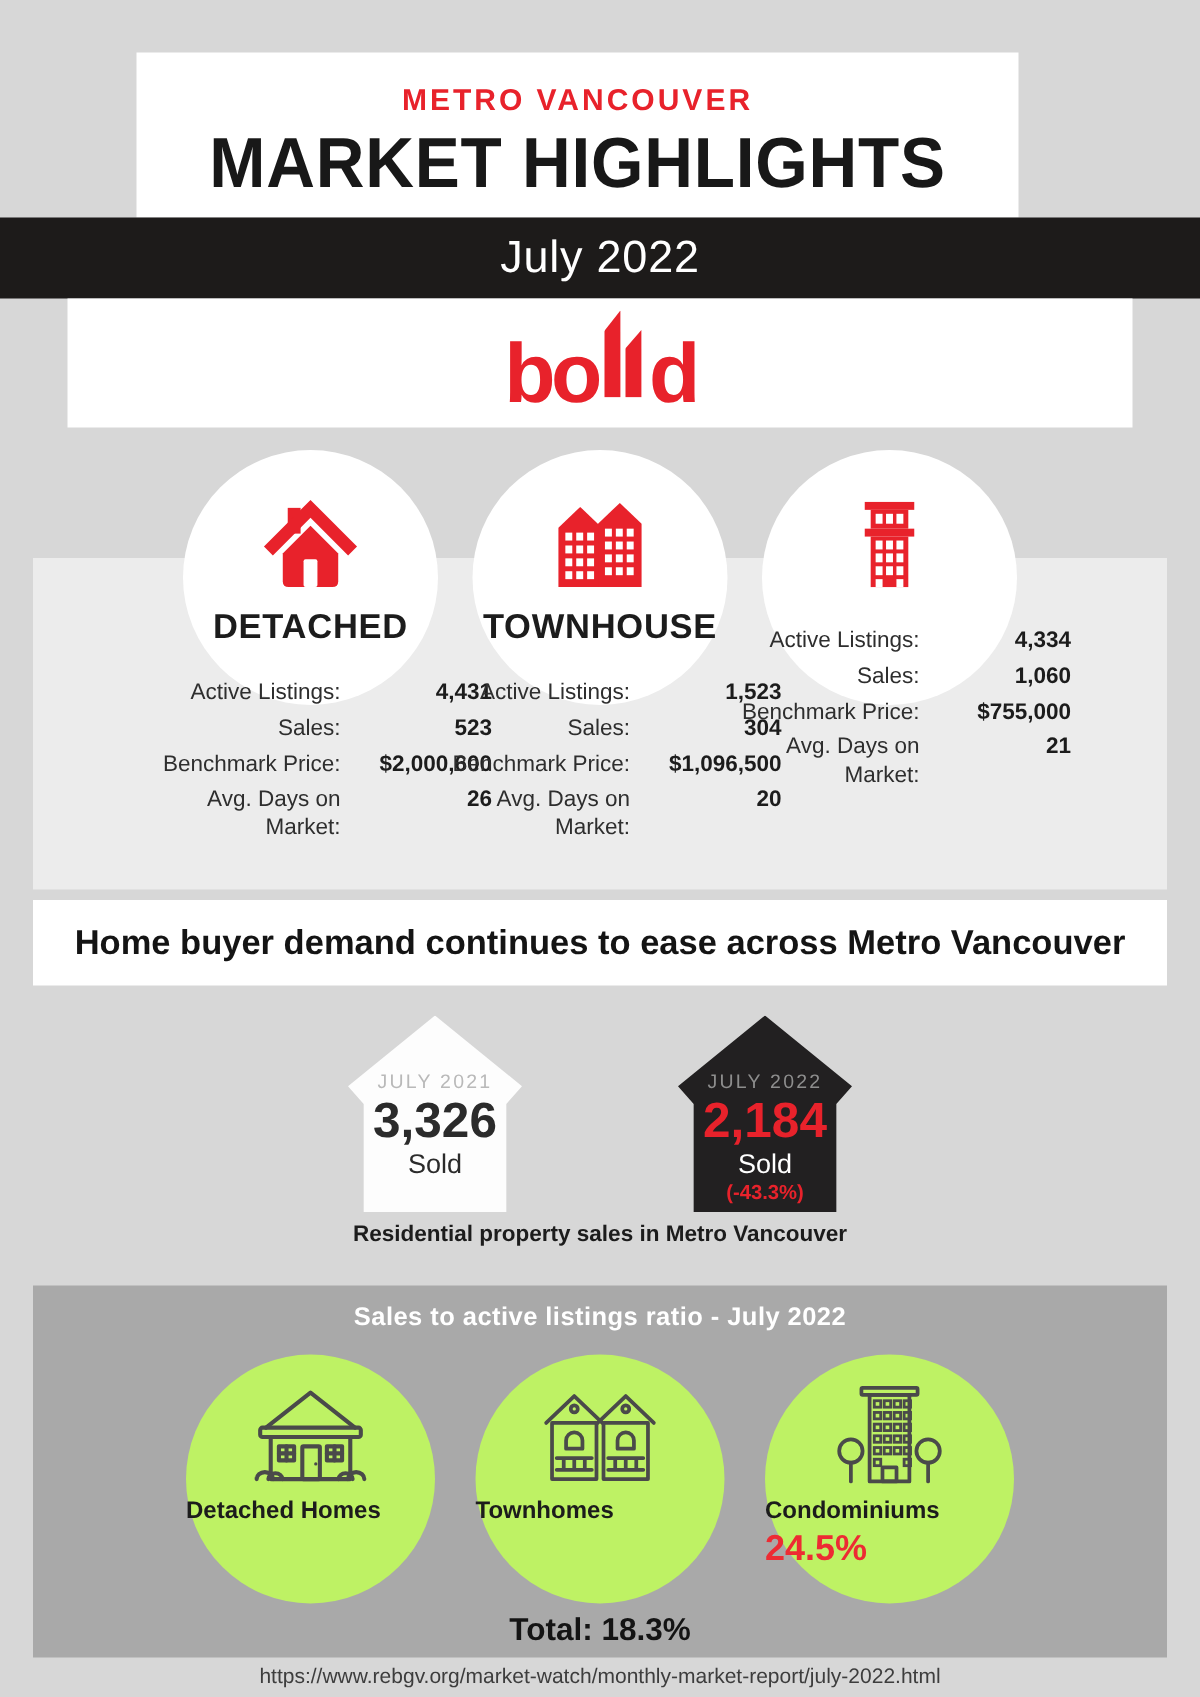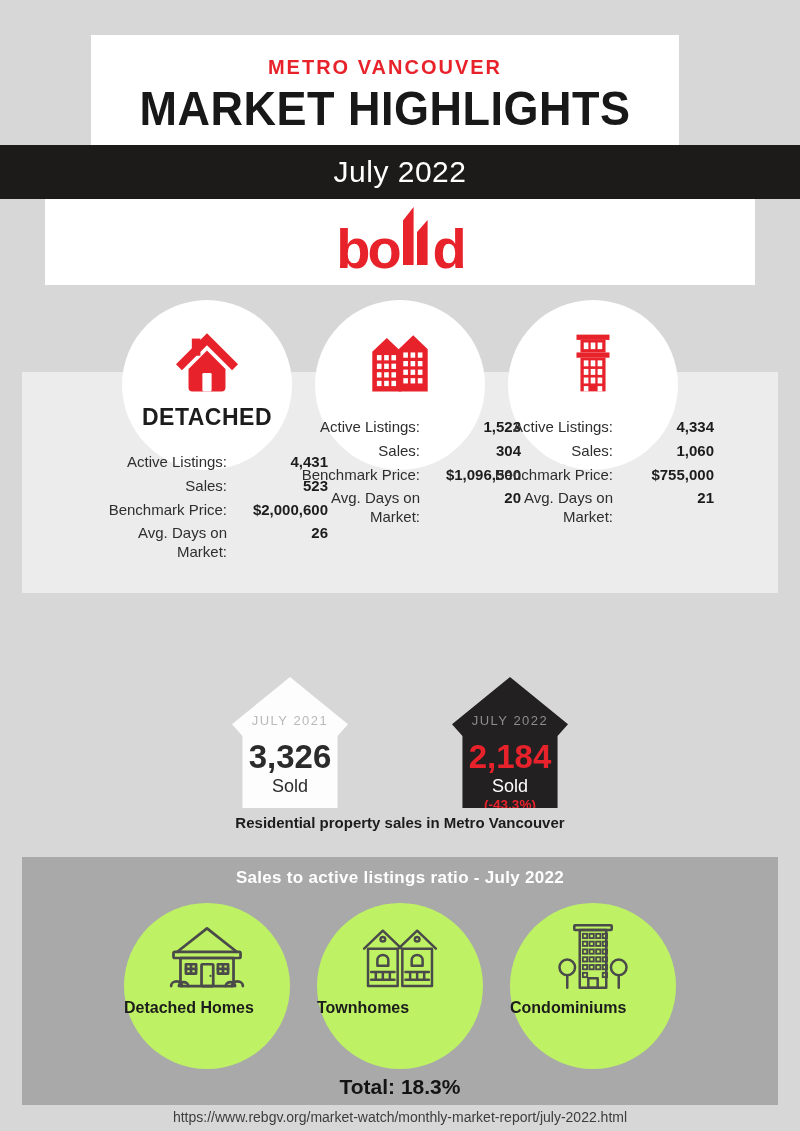--- a/index.html
+++ b/index.html
@@ -33,21 +33,21 @@
   .demand-banner{position:absolute;left:22px;top:600px;width:756px;height:57px;background:#ffffff;display:flex;align-items:center;justify-content:center;}
   .demand-banner span{font-size:23px;font-weight:800;color:#141414;}
 
   
   .house{position:absolute;top:677px;width:116px;height:131px;clip-path:polygon(50% 0%,100% 36%,91% 45%,91% 100%,9% 100%,9% 45%,0% 36%);text-align:center;}
   .house-2021{left:232px;background:#fdfdfd;}
   .house-2022{left:452px;background:#222021;}
   .house .period-label{margin-top:36px;font-size:13px;font-weight:normal;letter-spacing:1.5px;}
   .house-2021 .period-label{color:#b9b9b9;}
   .house-2022 .period-label{color:#8d8d8d;}
-  .house .big-num{font-size:33px;font-weight:800;line-height:1.15;margin-top:10px;}
+  .house .big-num{font-size:33px;font-weight:800;line-height:1.15;}
   .house-2021 .big-num{color:#2b2b2b;}
   .house-2022 .big-num{color:#e8222b;}
   .house .sold{font-size:18px;line-height:1.15;}
   .house-2021 .sold{color:#2b2b2b;}
   .house-2022 .sold{color:#ffffff;}
   .house .change{font-size:13.5px;font-weight:bold;color:#e8222b;line-height:1.2;}
   .compare-caption{position:absolute;left:0;top:814px;width:800px;text-align:center;font-size:15px;font-weight:800;color:#1c1c1c;}
 
   
   .ratio-section{position:absolute;left:22px;top:857px;width:756px;height:248px;background:#a9a9a9;}
@@ -138,20 +138,21 @@
           <rect x="66" y="47" width="7" height="8"></rect>
           <rect x="77" y="47" width="7" height="8"></rect>
         <rect x="55" y="60" width="7" height="8"></rect>
           <rect x="66" y="60" width="7" height="8"></rect>
           <rect x="77" y="60" width="7" height="8"></rect>
         <rect x="55" y="73" width="7" height="8"></rect>
           <rect x="66" y="73" width="7" height="8"></rect>
           <rect x="77" y="73" width="7" height="8"></rect>
       </g>
     </svg>
+    <div class="prop-title">TOWNHOUSE</div>
     <div class="stat-grid">
       <div class="stat-label">Active Listings:</div>
       <div class="stat-value">1,523</div>
       <div class="stat-label">Sales:</div>
       <div class="stat-value">304</div>
       <div class="stat-label">Benchmark Price:</div>
       <div class="stat-value">$1,096,500</div>
       <div class="stat-label">Avg. Days on Market:</div>
       <div class="stat-value">20</div>
     </div>
@@ -187,20 +188,23 @@
       <div class="stat-value">4,334</div>
       <div class="stat-label">Sales:</div>
       <div class="stat-value">1,060</div>
       <div class="stat-label">Benchmark Price:</div>
       <div class="stat-value">$755,000</div>
       <div class="stat-label">Avg. Days on Market:</div>
       <div class="stat-value">21</div>
     </div>
   </div>
 
+  <div class="demand-banner">
+    <span>Home buyer demand continues to ease across Metro Vancouver</span>
+  </div>
 
   <div class="house house-2021">
     <div class="period-label">JULY 2021</div>
     <div class="big-num">3,326</div>
     <div class="sold">Sold</div>
   </div>
   <div class="house house-2022">
     <div class="period-label">JULY 2022</div>
     <div class="big-num">2,184</div>
     <div class="sold">Sold</div>
@@ -280,20 +284,21 @@
             <rect x="72.5" y="49" width="5.5" height="5.5"></rect>
           <rect x="47" y="59" width="5.5" height="5.5"></rect>
             <rect x="55.5" y="59" width="5.5" height="5.5"></rect>
             <rect x="64" y="59" width="5.5" height="5.5"></rect>
             <rect x="72.5" y="59" width="5.5" height="5.5"></rect>
           <rect x="47" y="69" width="5.5" height="5.5"></rect>
             <rect x="72.5" y="69" width="5.5" height="5.5"></rect>
         </g>
       </svg>
       <div class="ratio-label">Condominiums</div>
+      <div class="ratio-value">24.5%</div>
     </div>
 
     <div class="ratio-total">Total: 18.3%</div>
   </div>
 
   <div class="source-url">https://www.rebgv.org/market-watch/monthly-market-report/july-2022.html</div>
 
 </div>
 
 </body></html>

